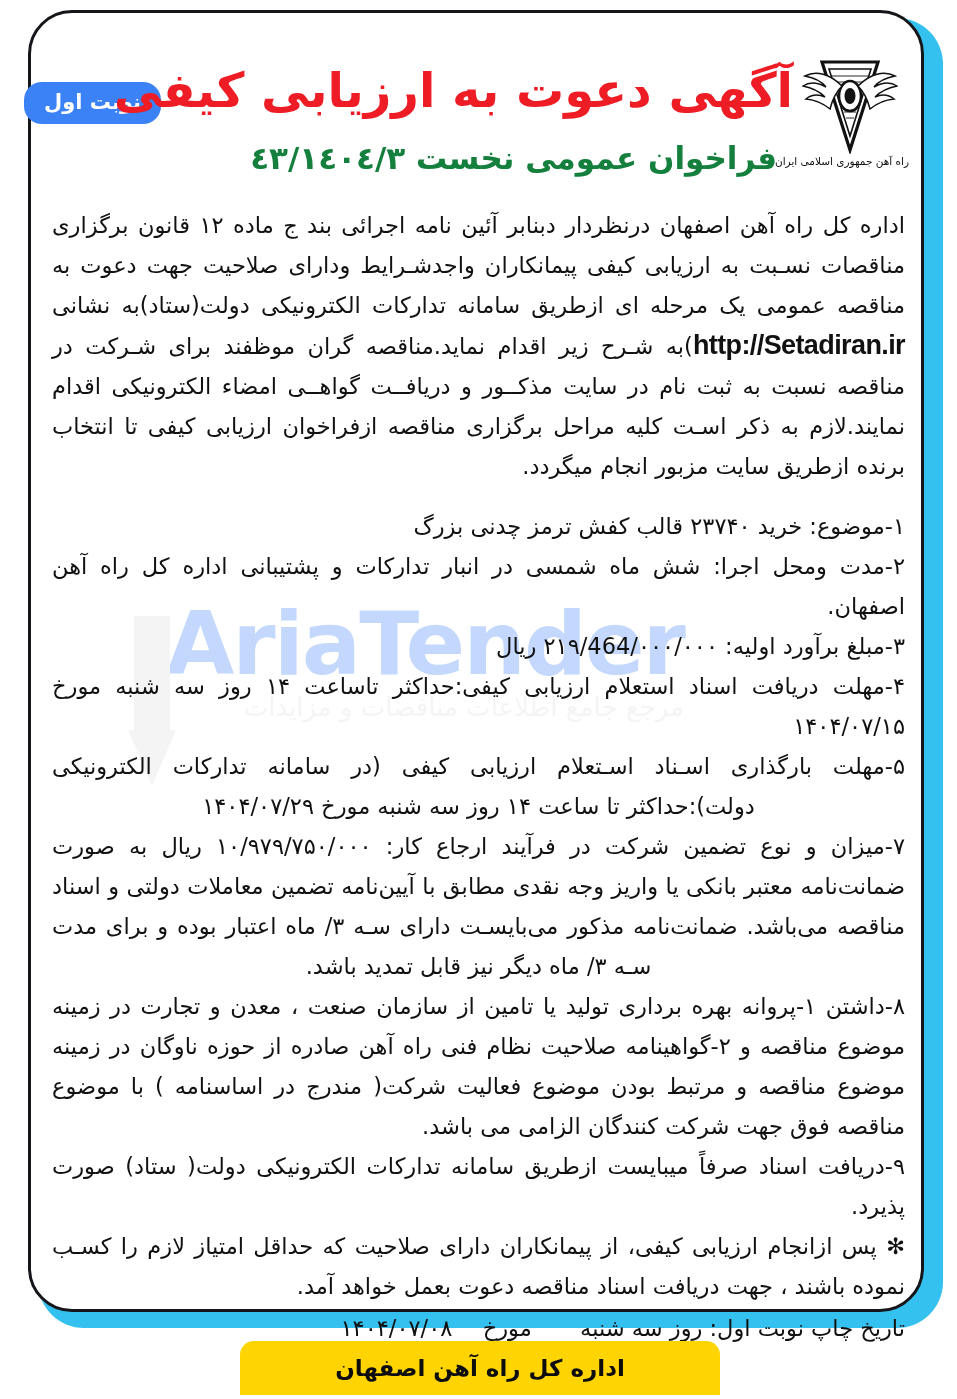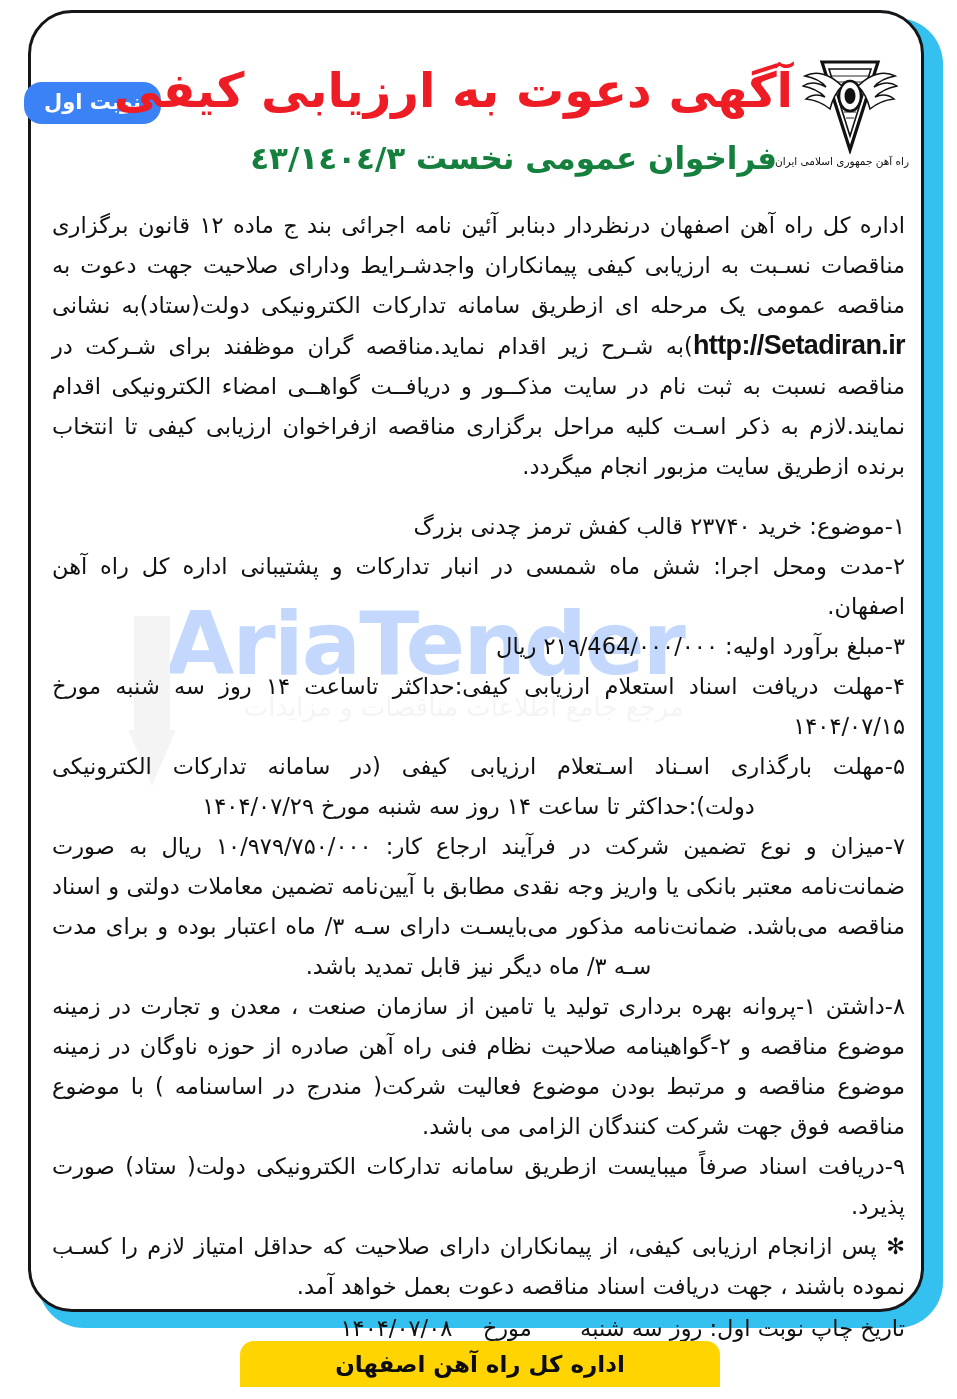--- a/index.html
+++ b/index.html
@@ -187,21 +187,21 @@
   .dates-line { white-space: nowrap; }
   .gap-wide { display: inline-block; width: 34px; }
   .gap-mid { display: inline-block; width: 16px; }
 
   
   .footer-bar {
     position: absolute;
     left: 240px;
     width: 480px;
     top: 1341px;
-    height: 46px;
+    height: 54px;
     background: #ffd400;
     border-radius: 14px 14px 0 0;
     display: flex;
     align-items: center;
     justify-content: center;
     z-index: 4;
   }
   .footer-text {
     font-size: 23px;
     font-weight: 700;

